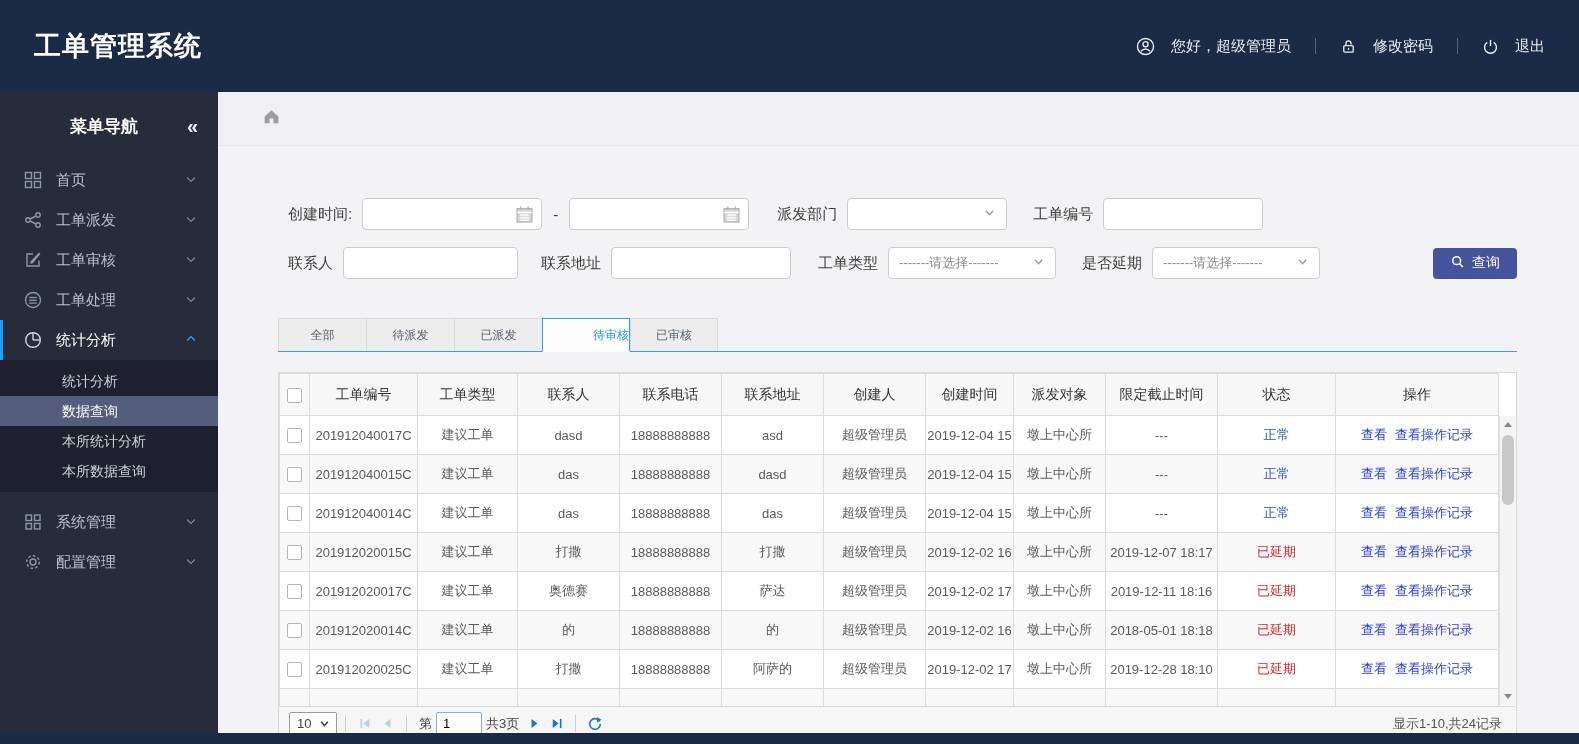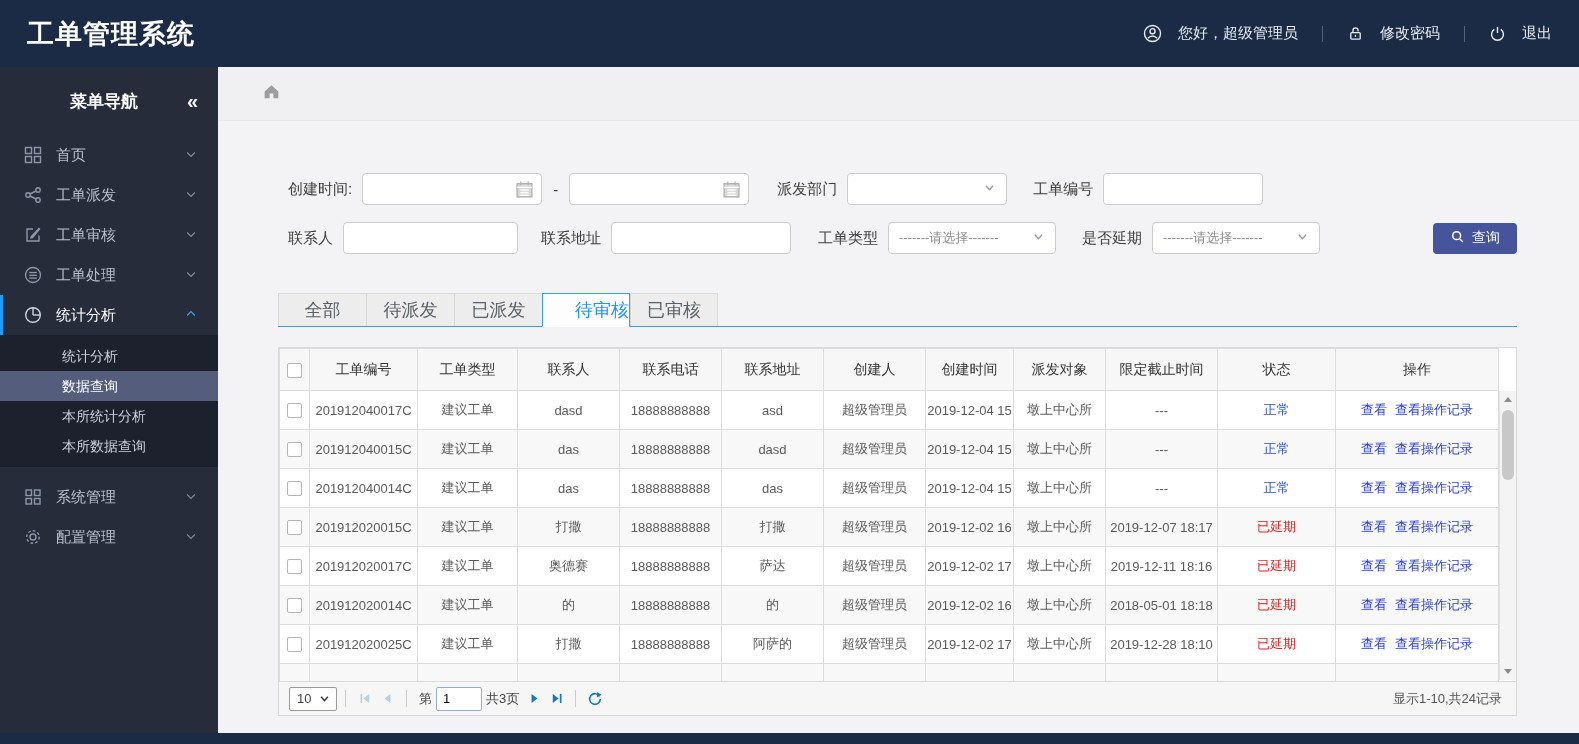--- a/index.html
+++ b/index.html
@@ -1,21 +1,21 @@
 <!DOCTYPE html>
 <html><head>
 <meta charset="utf-8">
 <style>
   * { margin:0; padding:0; box-sizing:border-box; }
   html,body { width:1579px; height:744px; overflow:hidden; }
   body { font-family:"Liberation Sans","DejaVu Sans",sans-serif; background:#f3f3f5; }
   .app { display:flex; flex-direction:column; height:744px; }
 
   
-  .hdr { height:67px; background:#1c2b45; display:flex; align-items:center; padding:0 27px; flex:0 0 auto; }
+  .hdr { height:92px; background:#1c2b45; display:flex; align-items:center; padding:0 34px; flex:0 0 auto; }
   .hdr h1 { color:#fff; font-size:27px; font-weight:bold; letter-spacing:1px; }
   .hdr-right { margin-left:auto; display:flex; align-items:center; color:#e8ecf2; font-size:15px; }
   .hdr-item { display:flex; align-items:center; gap:16px; cursor:pointer; }
   .hdr-sep { width:1px; height:16px; background:#55617a; margin:0 24px; }
   .hdr-item svg { display:block; }
 
   
   .shell { flex:1 1 auto; display:flex; min-height:0; }
 
   
@@ -49,21 +49,21 @@
   .date-box { position:relative; display:flex; align-items:center; }
   .date-box input { border:0; outline:0; background:transparent; width:100%; height:100%; padding:0 34px 0 8px; font-family:inherit; font-size:14px; }
   .date-box .cal { position:absolute; right:7px; top:6px; }
   .sel-box { display:flex; align-items:center; padding:0 10px; color:#8a8a8a; font-size:13px; cursor:pointer; }
   .sel-box .chev { margin-left:auto; }
   .btn-query { margin-left:auto; background:#46549c; color:#fff; border:0; border-radius:4px; height:31px; padding:0 17px; font-size:14px; display:flex; align-items:center; gap:7px; cursor:pointer; font-family:inherit; }
 
   
   .panel { margin:22px 62px 0 60px; }
   .tabs { display:flex; border-bottom:1px solid #35a0dd; }
-  .tab { width:88px; height:33px; line-height:32px; text-align:center; font-size:18px; color:#596066; background:#ededee; border-top:1px solid #d9d9d9; border-left:1px solid #d9d9d9; cursor:pointer; }
+  .tab { width:88px; height:33px; line-height:32px; text-align:center; font-size:12px; color:#596066; background:#ededee; border-top:1px solid #d9d9d9; border-left:1px solid #d9d9d9; cursor:pointer; }
   .tab:last-child { border-right:1px solid #d9d9d9; }
   .tab.active { background:#fdfdfd; color:#2196f3; border:1px solid #35a0dd; border-bottom:1px solid #fdfdfd; margin-bottom:-1px; height:34px;text-align:right; }
 
   .table-wrap { margin-top:20px; height:335px; overflow:hidden; position:relative; background:#fff; border:1px solid #d9d9d9; }
   table { border-collapse:collapse; width:calc(100% - 17px); table-layout:fixed; }
   th,td { border:1px solid #dcdcdc; text-align:center; }
   thead th { height:42px; background:#f7f7f8; font-size:14px; color:#333; font-weight:normal; }
   tbody td { height:39px; font-size:13px; color:#5a5a5a; background:#fff; }
   tbody tr:nth-child(even) td { background:#f8f8f9; }
   td.c-created { white-space:nowrap; overflow:hidden; padding:0; }

